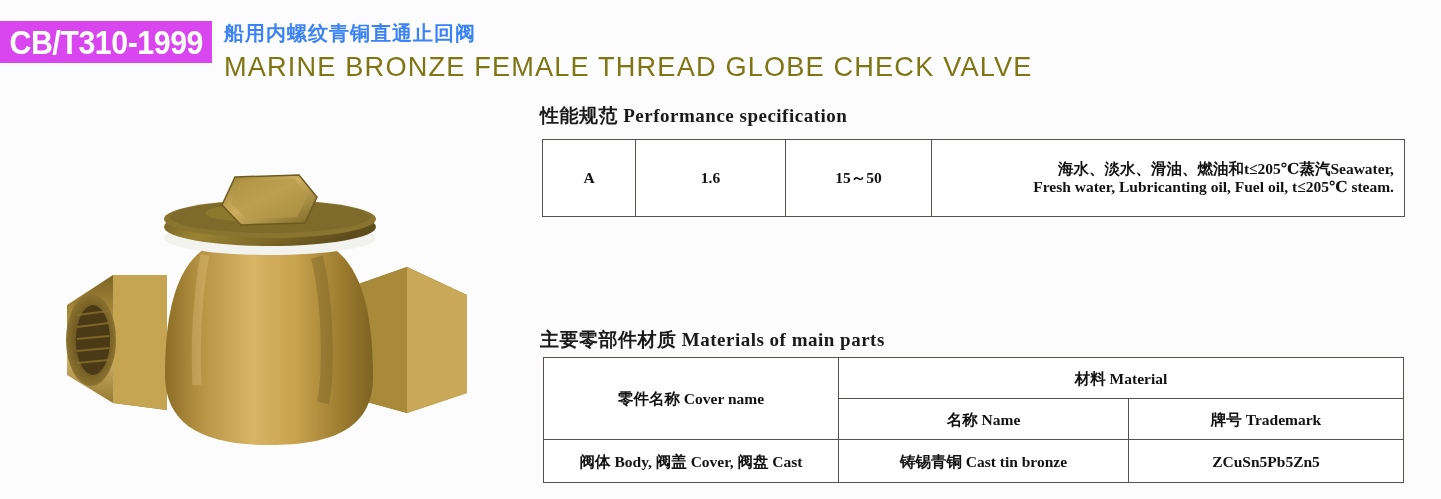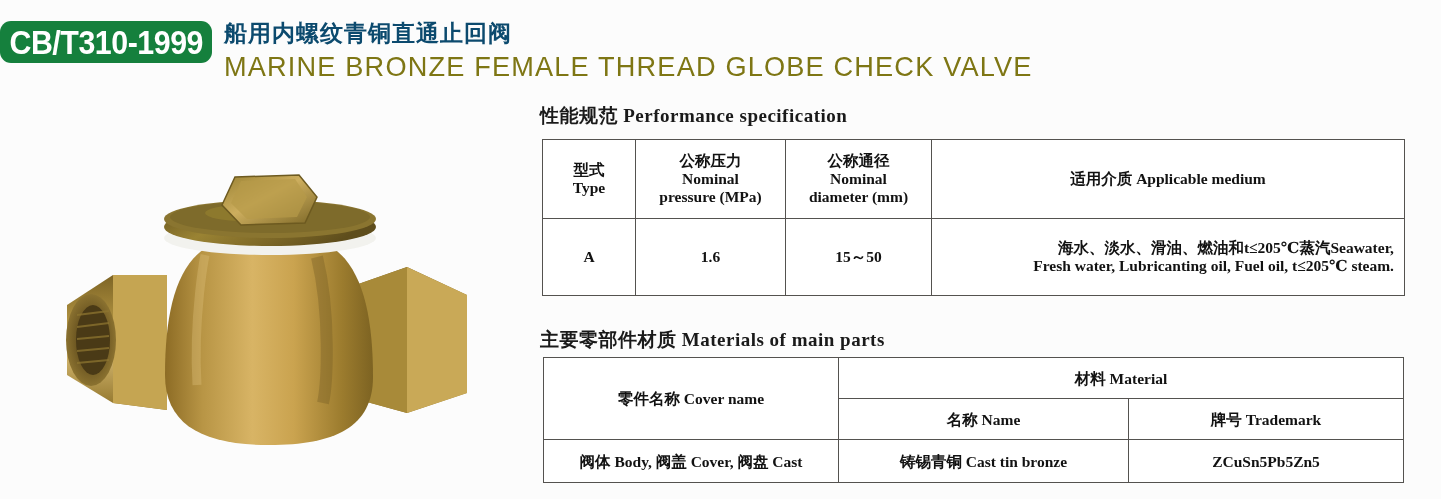--- a/index.html
+++ b/index.html
@@ -23,47 +23,46 @@
     top: 0;
     width: 1441px;
     height: 95px;
   }
   #std-badge {
     position: absolute;
     left: 0px;
     top: 21px;
     width: 212px;
     height: 42px;
-    background: #15803d;
+    background: #d946ef;
     display: flex;
     align-items: center;
     justify-content: center;
-    border-radius: 11px;
   }
   #std-badge-label {
     color: #ffffff;
     font-family: "Liberation Sans Narrow", "Liberation Sans", sans-serif;
     font-weight: bold;
     font-size: 33px;
     letter-spacing: -0.5px;
     transform: scaleX(0.92);
     line-height: 1;
     white-space: nowrap;
   }
   #title-block {
     position: absolute;
     left: 224px;
     top: 20px;
     width: 1100px;
   }
   #title-cn {
-    color: #0c4a6e;
+    color: #3b82f6;
     font-family: "DejaVu Sans", "Liberation Sans", sans-serif;
     font-weight: bold;
-    font-size: 23px;
+    font-size: 20px;
     letter-spacing: 1px;
     line-height: 26px;
     white-space: nowrap;
   }
   #title-en {
     color: #7e7614;
     font-family: "Liberation Sans", sans-serif;
     font-weight: normal;
     font-size: 28px;
     letter-spacing: 1.2px;
@@ -244,31 +243,20 @@
 <div class="section-caption" id="caption-performance">性能规范 Performance specification</div>
 
 <table class="spec" id="table-performance">
   <colgroup>
     <col style="width:93px">
     <col style="width:150px">
     <col style="width:146px">
     <col style="width:473px">
   </colgroup>
   <tbody>
-    <tr class="head">
-      <td class="cell-multiline">型式
-Type</td>
-      <td class="cell-multiline">公称压力
-Nominal
-pressure (MPa)</td>
-      <td class="cell-multiline">公称通径
-Nominal
-diameter (mm)</td>
-      <td>适用介质 Applicable medium</td>
-    </tr>
     <tr class="body">
       <td>A</td>
       <td>1.6</td>
       <td>15～50</td>
       <td class="cell-multiline" id="cell-medium">海水、淡水、滑油、燃油和t≤205℃蒸汽Seawater,
 Fresh water, Lubricanting oil, Fuel oil, t≤205℃  steam.</td>
     </tr>
   </tbody>
 </table>
 

